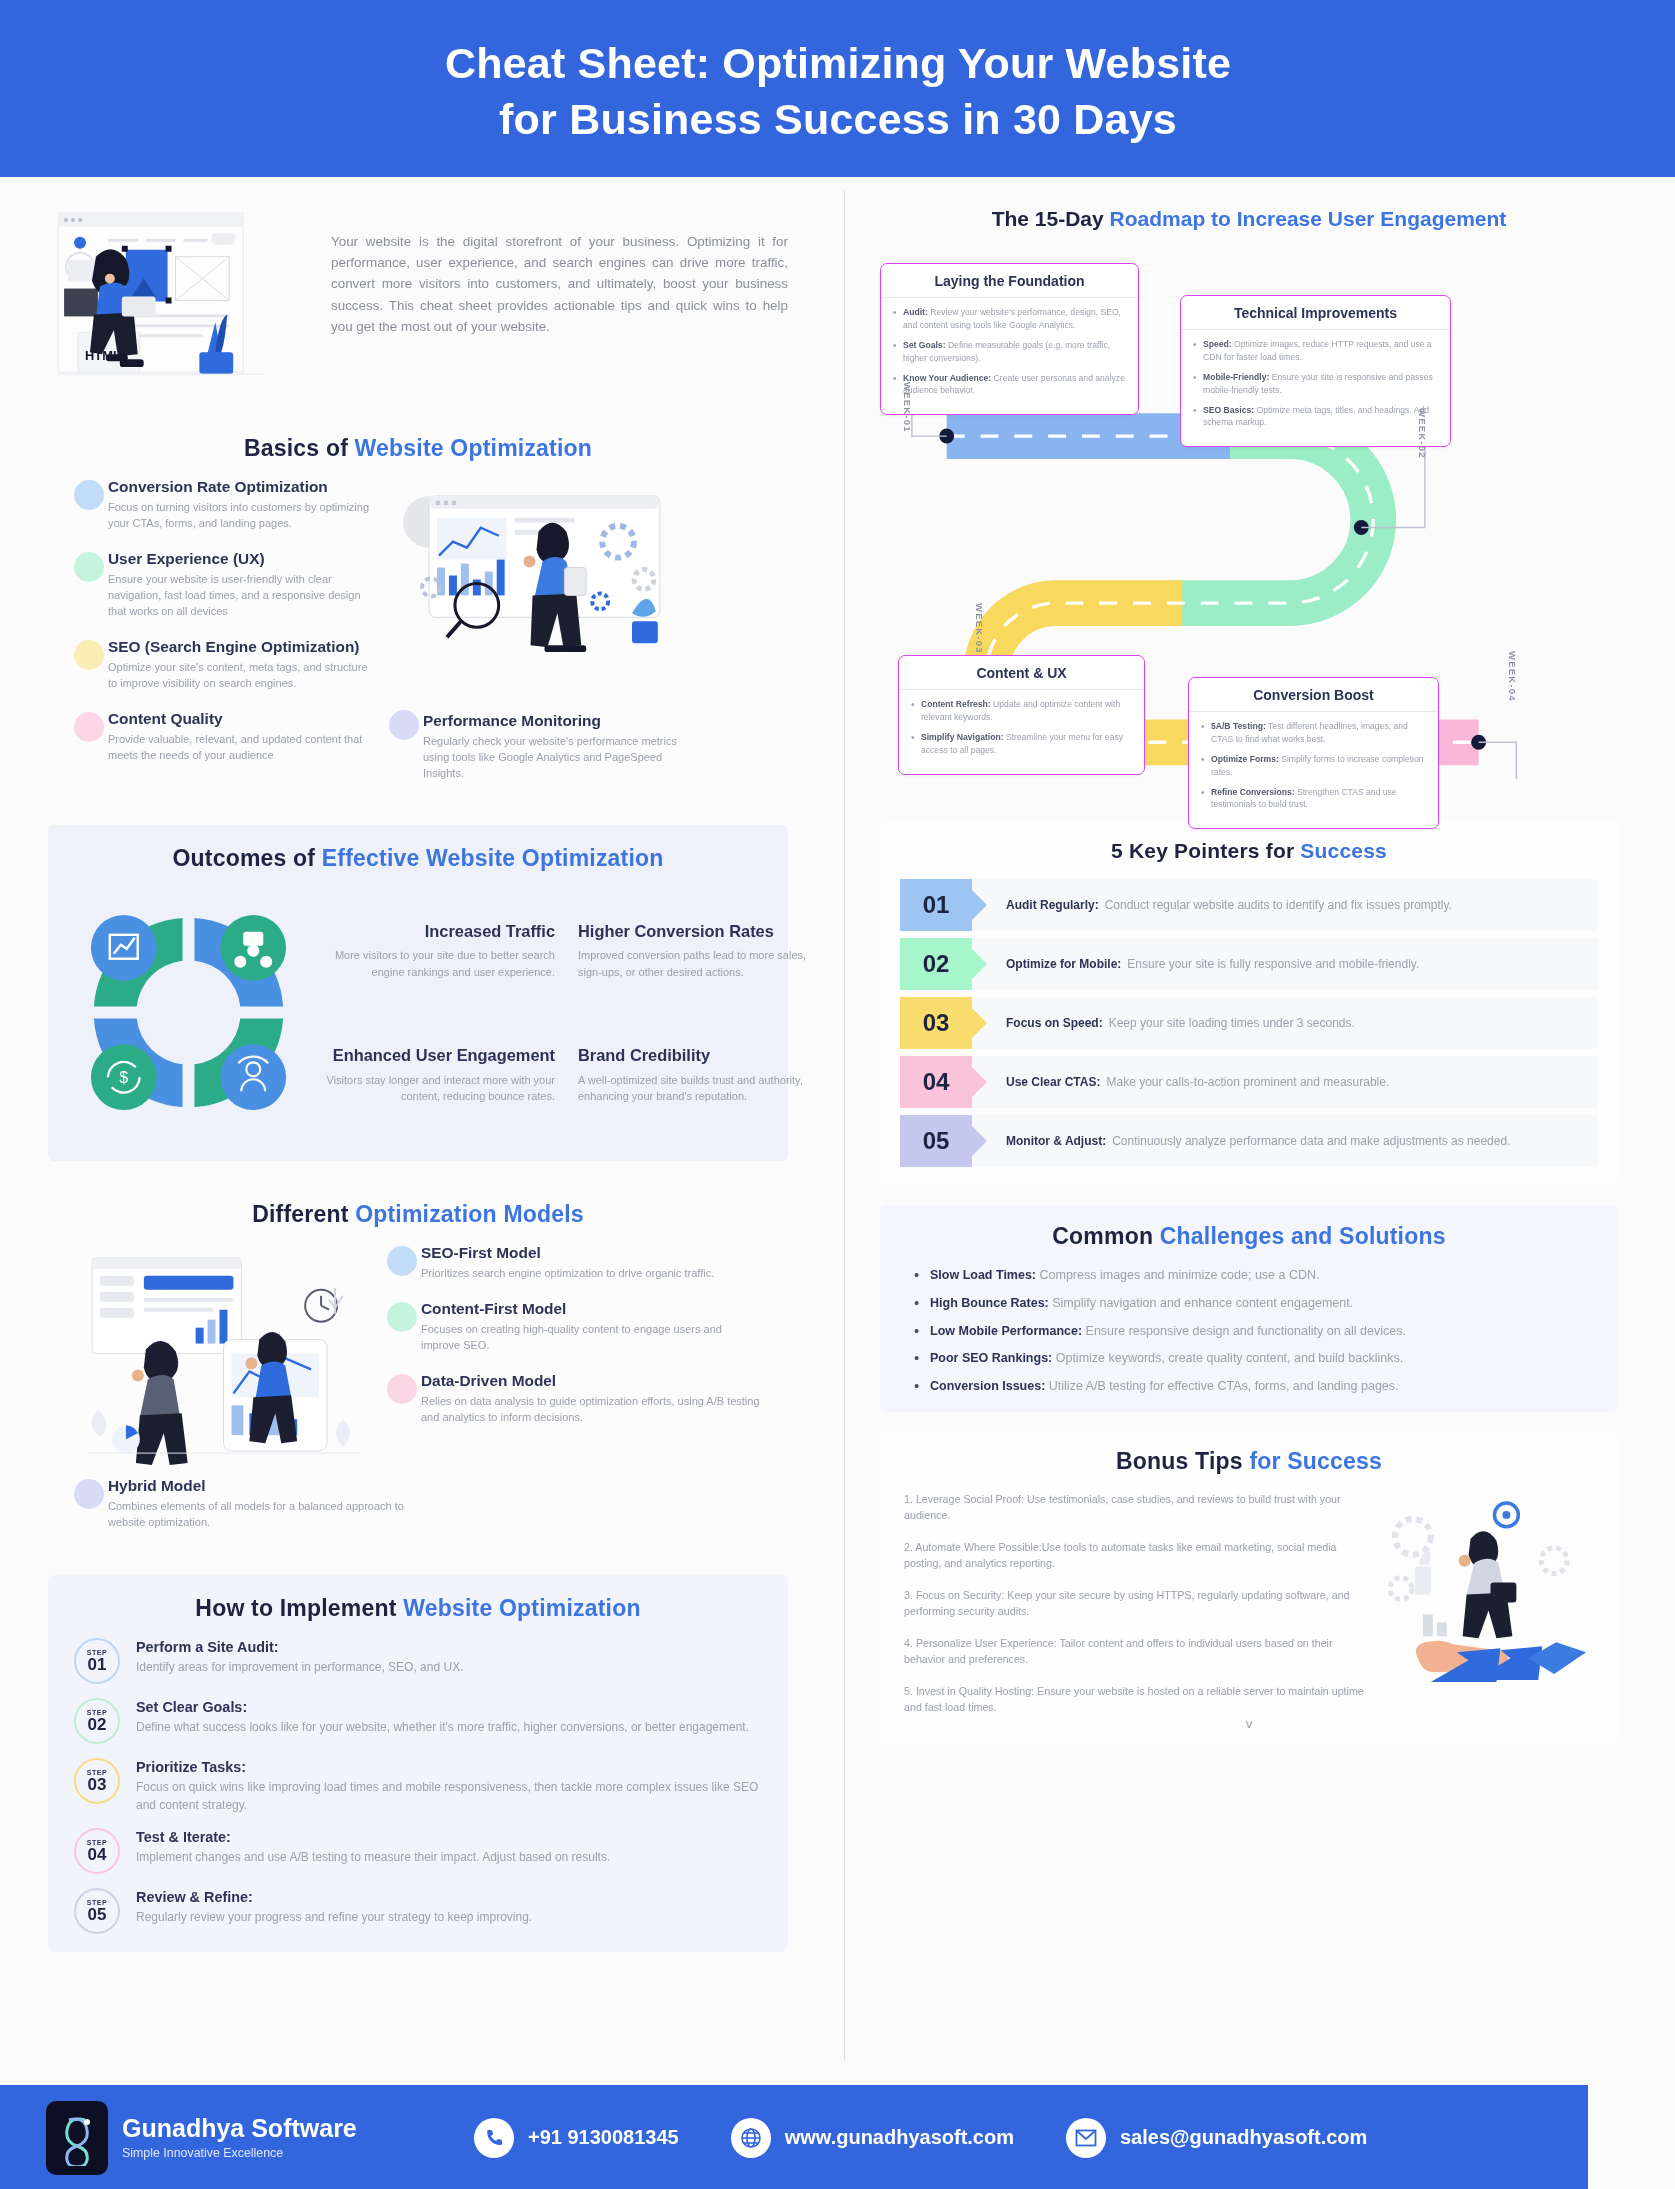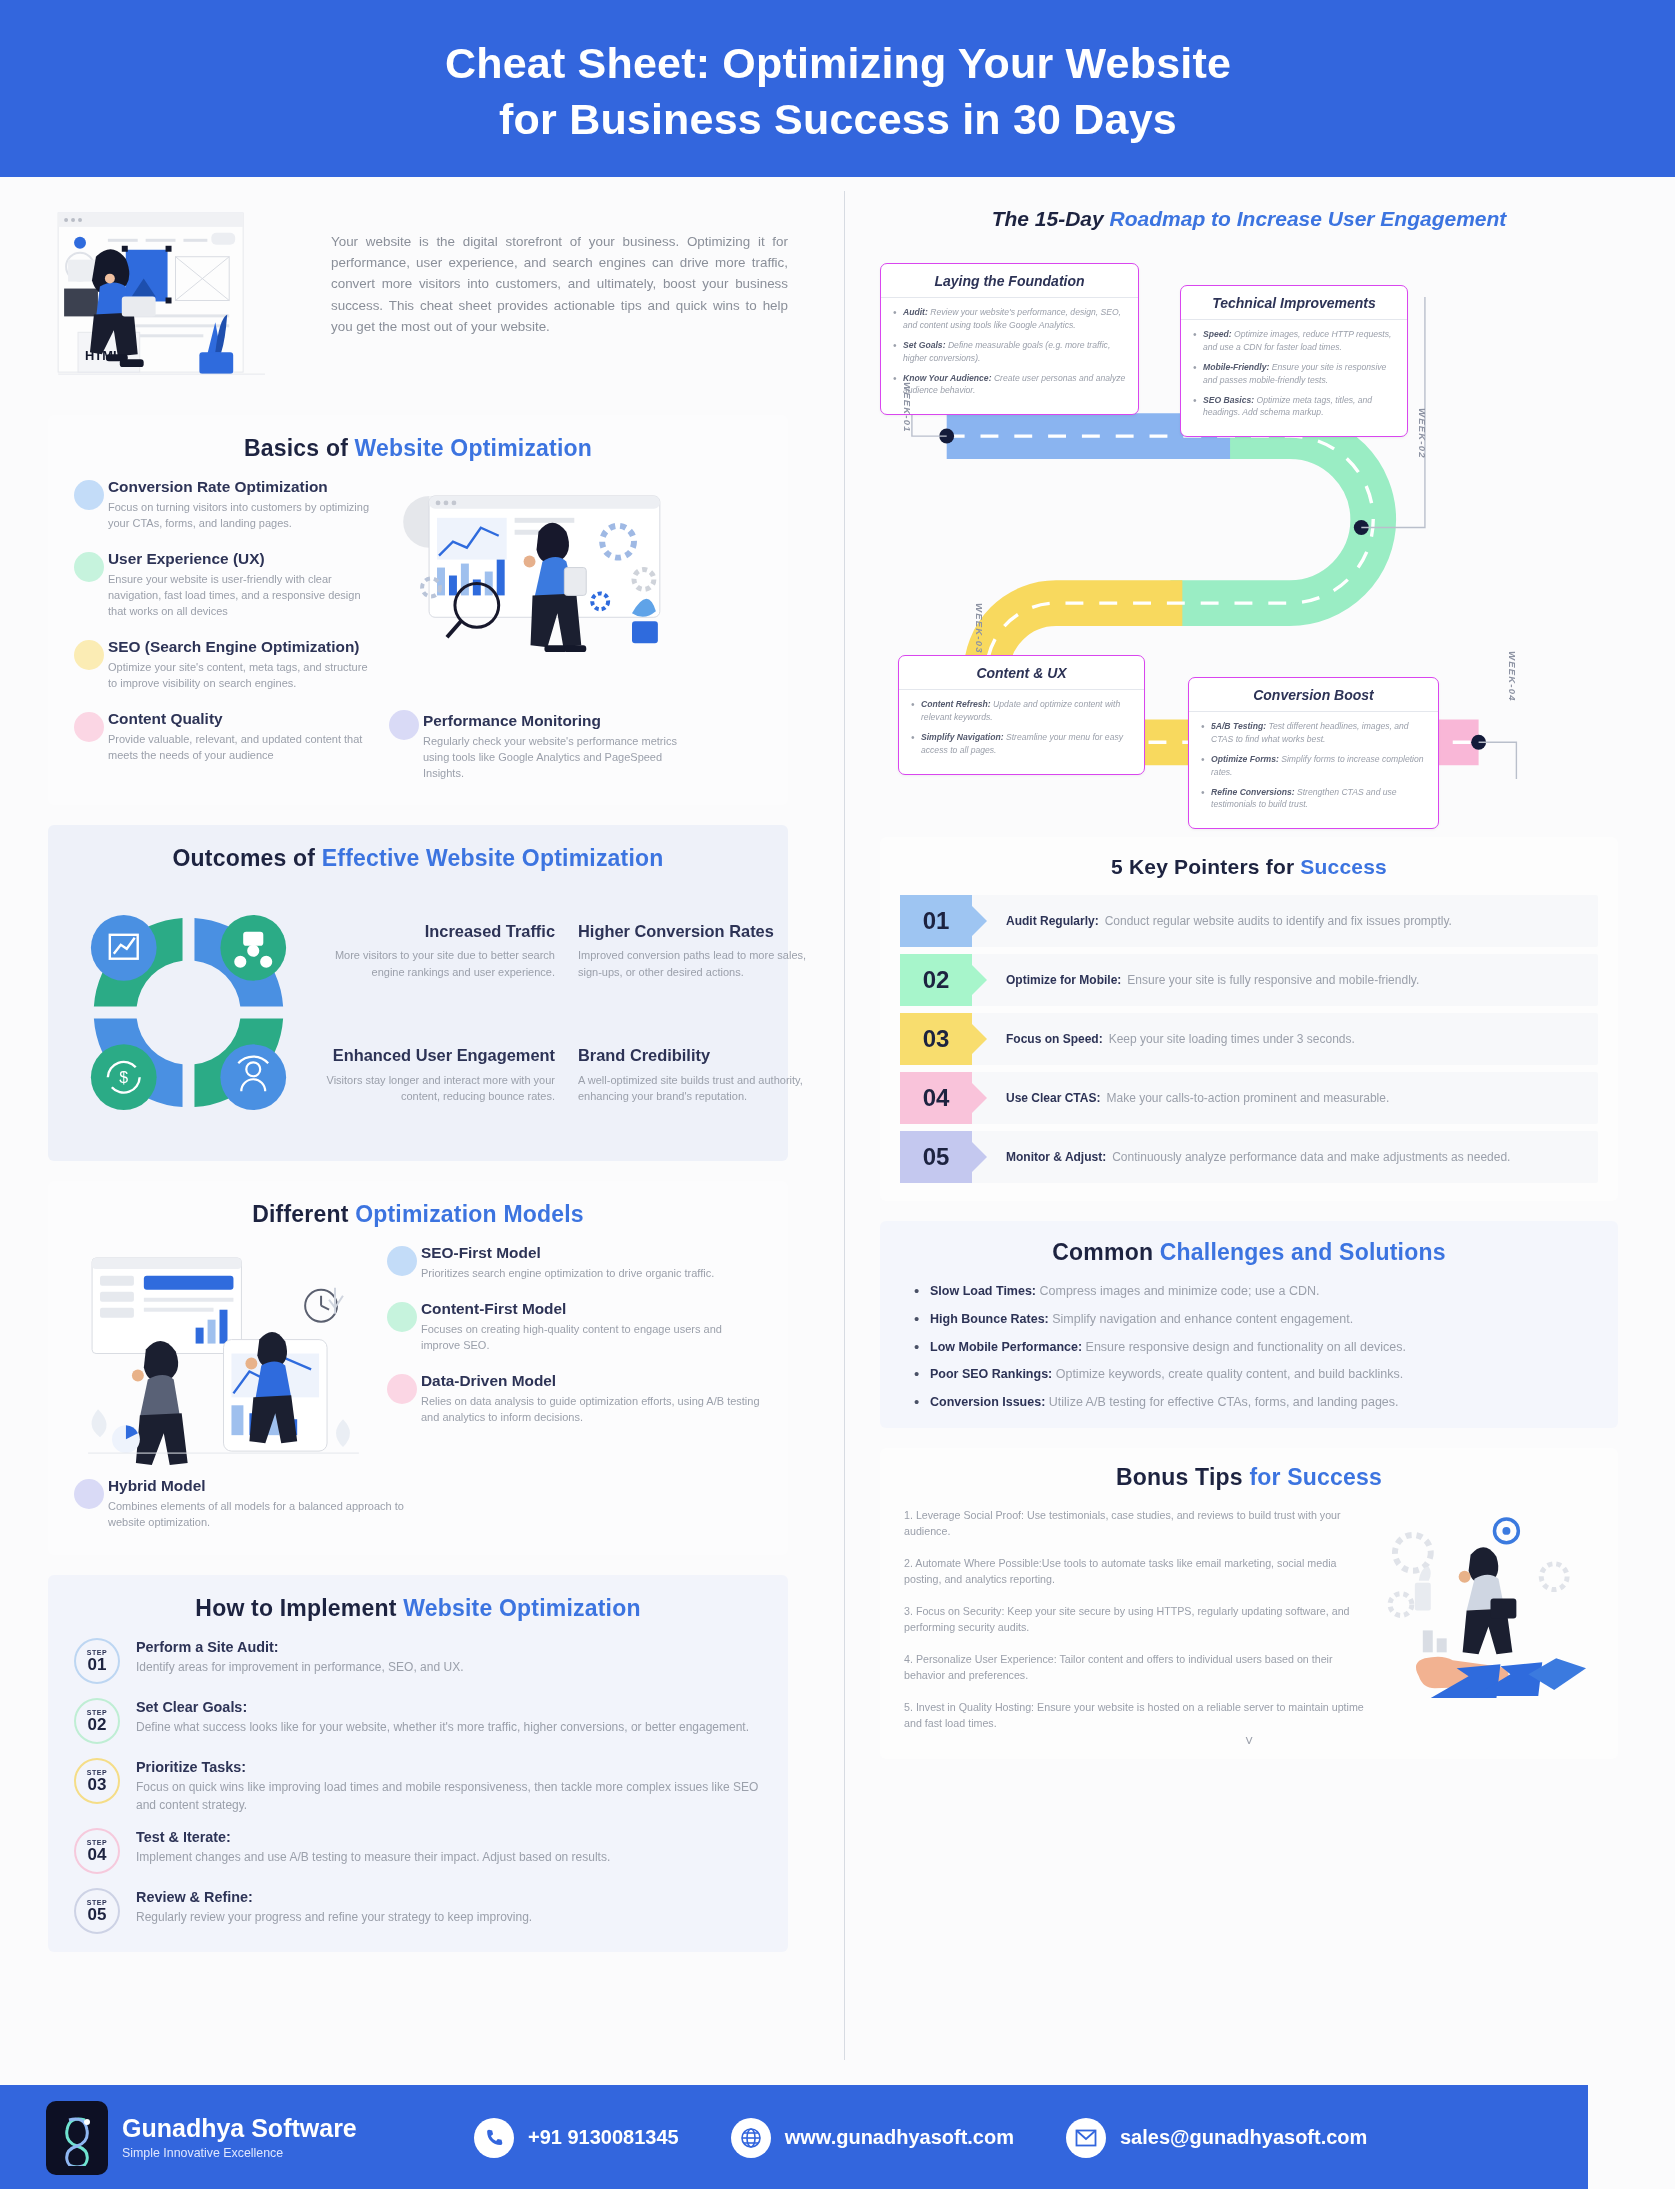--- a/index.html
+++ b/index.html
@@ -106,21 +106,21 @@
     display:flex; flex-direction:column; align-items:center; justify-content:center;
     background: transparent;
   }
   .step-badge .kw { font-size: 7px; font-weight: bold; color:#2d3356; letter-spacing:0.6px; line-height:1;}
   .step-badge .no { font-size: 17px; font-weight: bold; color:#1d2340; line-height:1.05;}
   .step-body { flex: 1; padding-top: 1px;}
   .step-title{ font-size: 14.4px; font-weight: bold; color:#2d3356; margin-bottom:3px;}
   .step-desc { font-size: 12px; line-height:1.5; color:#9ba0ab;}
 
   
-  .roadmap { position: relative; height: 612px; margin-bottom: 20px; font-style: italic; }
+  .roadmap { position: relative; height: 612px; margin-bottom: 4px; }
   .rm-title { text-align:center; font-size:21px; font-weight:bold; color:#1d2340; line-height:1.35; margin-bottom: 10px;}
   .rm-title .accent { color:#3c74e0; }
   .rm-box {
     position: absolute; background:#ffffff; border:1px solid #d946ef;
     border-radius: 7px; box-shadow: 0 1px 3px rgba(0,0,0,.05);
   }
   .rm-box h4 {
     font-size: 14px; font-weight: bold; color:#2d3356; text-align:center;
     padding: 9px 4px 8px; border-bottom:1px solid #e4e7ed;
   }
@@ -540,21 +540,21 @@
 
         <div class="rm-box" style="left:0px; top:58px; width:259px;">
           <h4>Laying the Foundation</h4>
           <ul>
             <li><b>Audit:</b><span> Review your website's performance, design, SEO, and content using tools like Google Analytics.</span></li>
             <li><b>Set Goals:</b><span> Define measurable goals (e.g. more traffic, higher conversions).</span></li>
             <li><b>Know Your Audience:</b><span> Create user personas and analyze audience behavior.</span></li>
           </ul>
         </div>
 
-        <div class="rm-box" style="left:300px; top:80px; width:228px;">
+        <div class="rm-box" style="left:300px; top:90px; width:271px;">
           <h4>Technical Improvements</h4>
           <ul>
             <li><b>Speed:</b><span> Optimize images, reduce HTTP requests, and use a CDN for faster load times.</span></li>
             <li><b>Mobile-Friendly:</b><span> Ensure your site is responsive and passes mobile-friendly tests.</span></li>
             <li><b>SEO Basics:</b><span> Optimize meta tags, titles, and headings. Add schema markup.</span></li>
           </ul>
         </div>
 
         <div class="rm-box" style="left:18px; top:450px; width:247px;">
           <h4>Content &amp; UX</h4>

